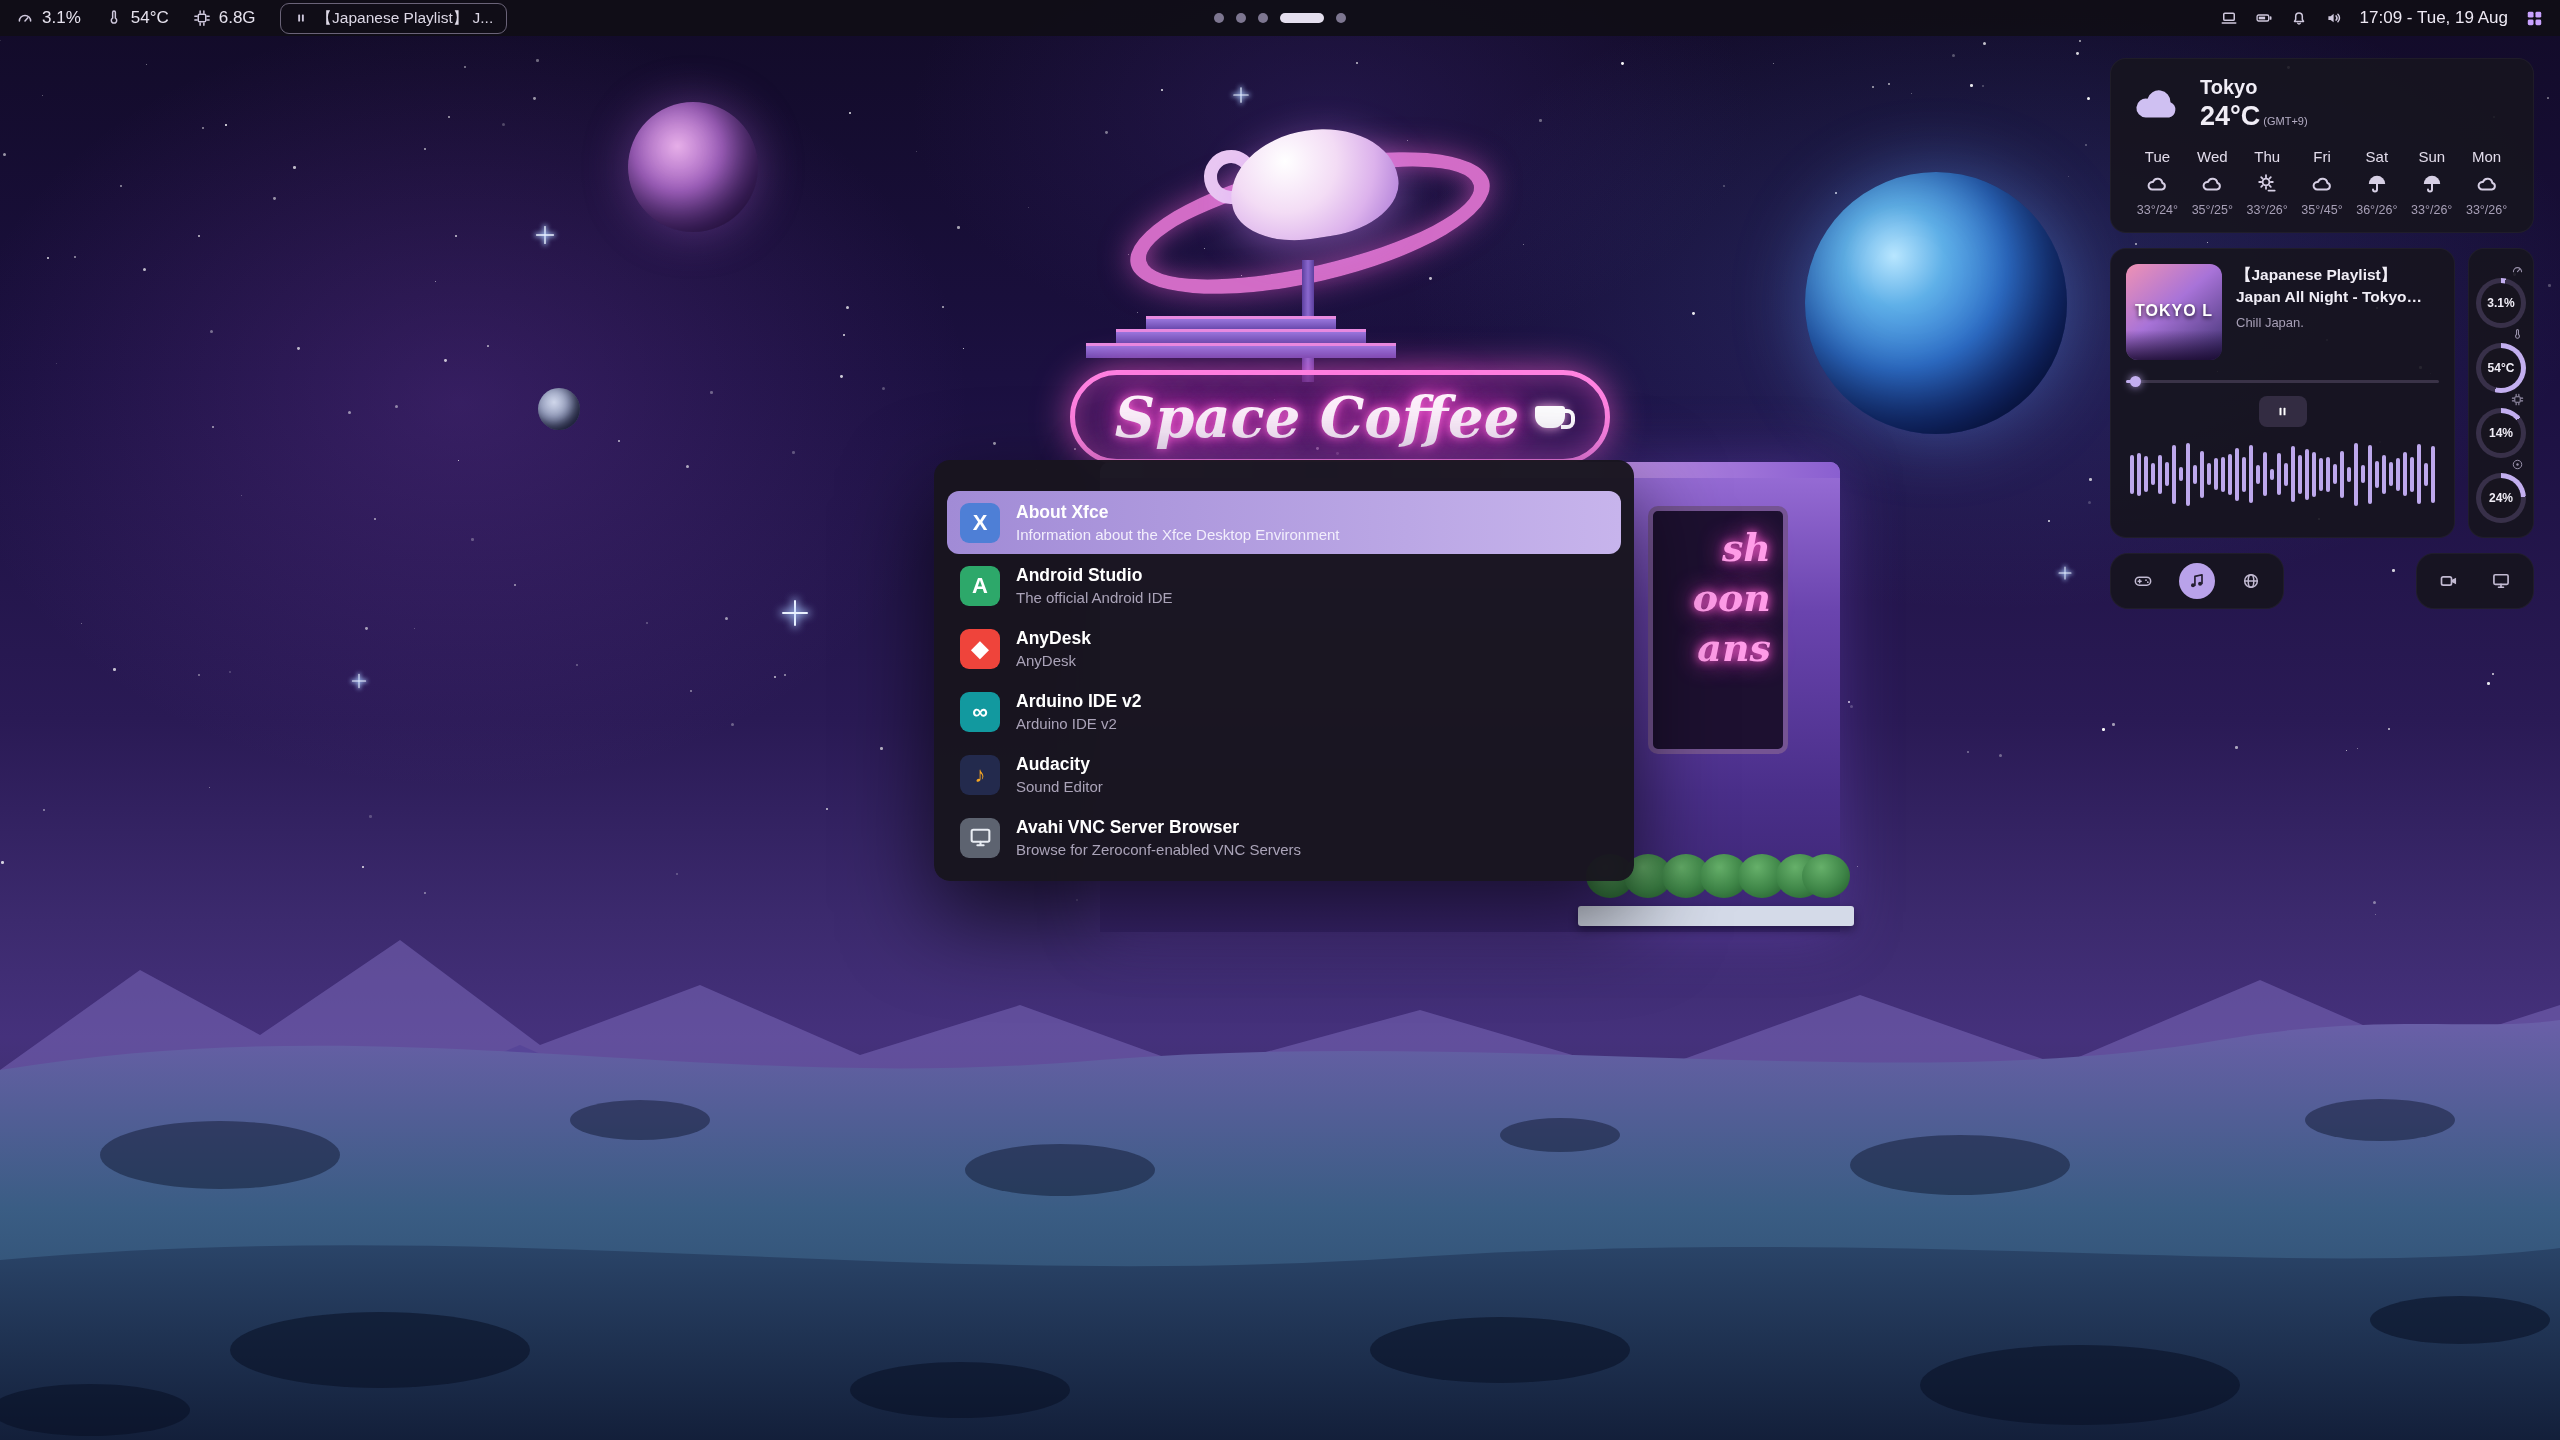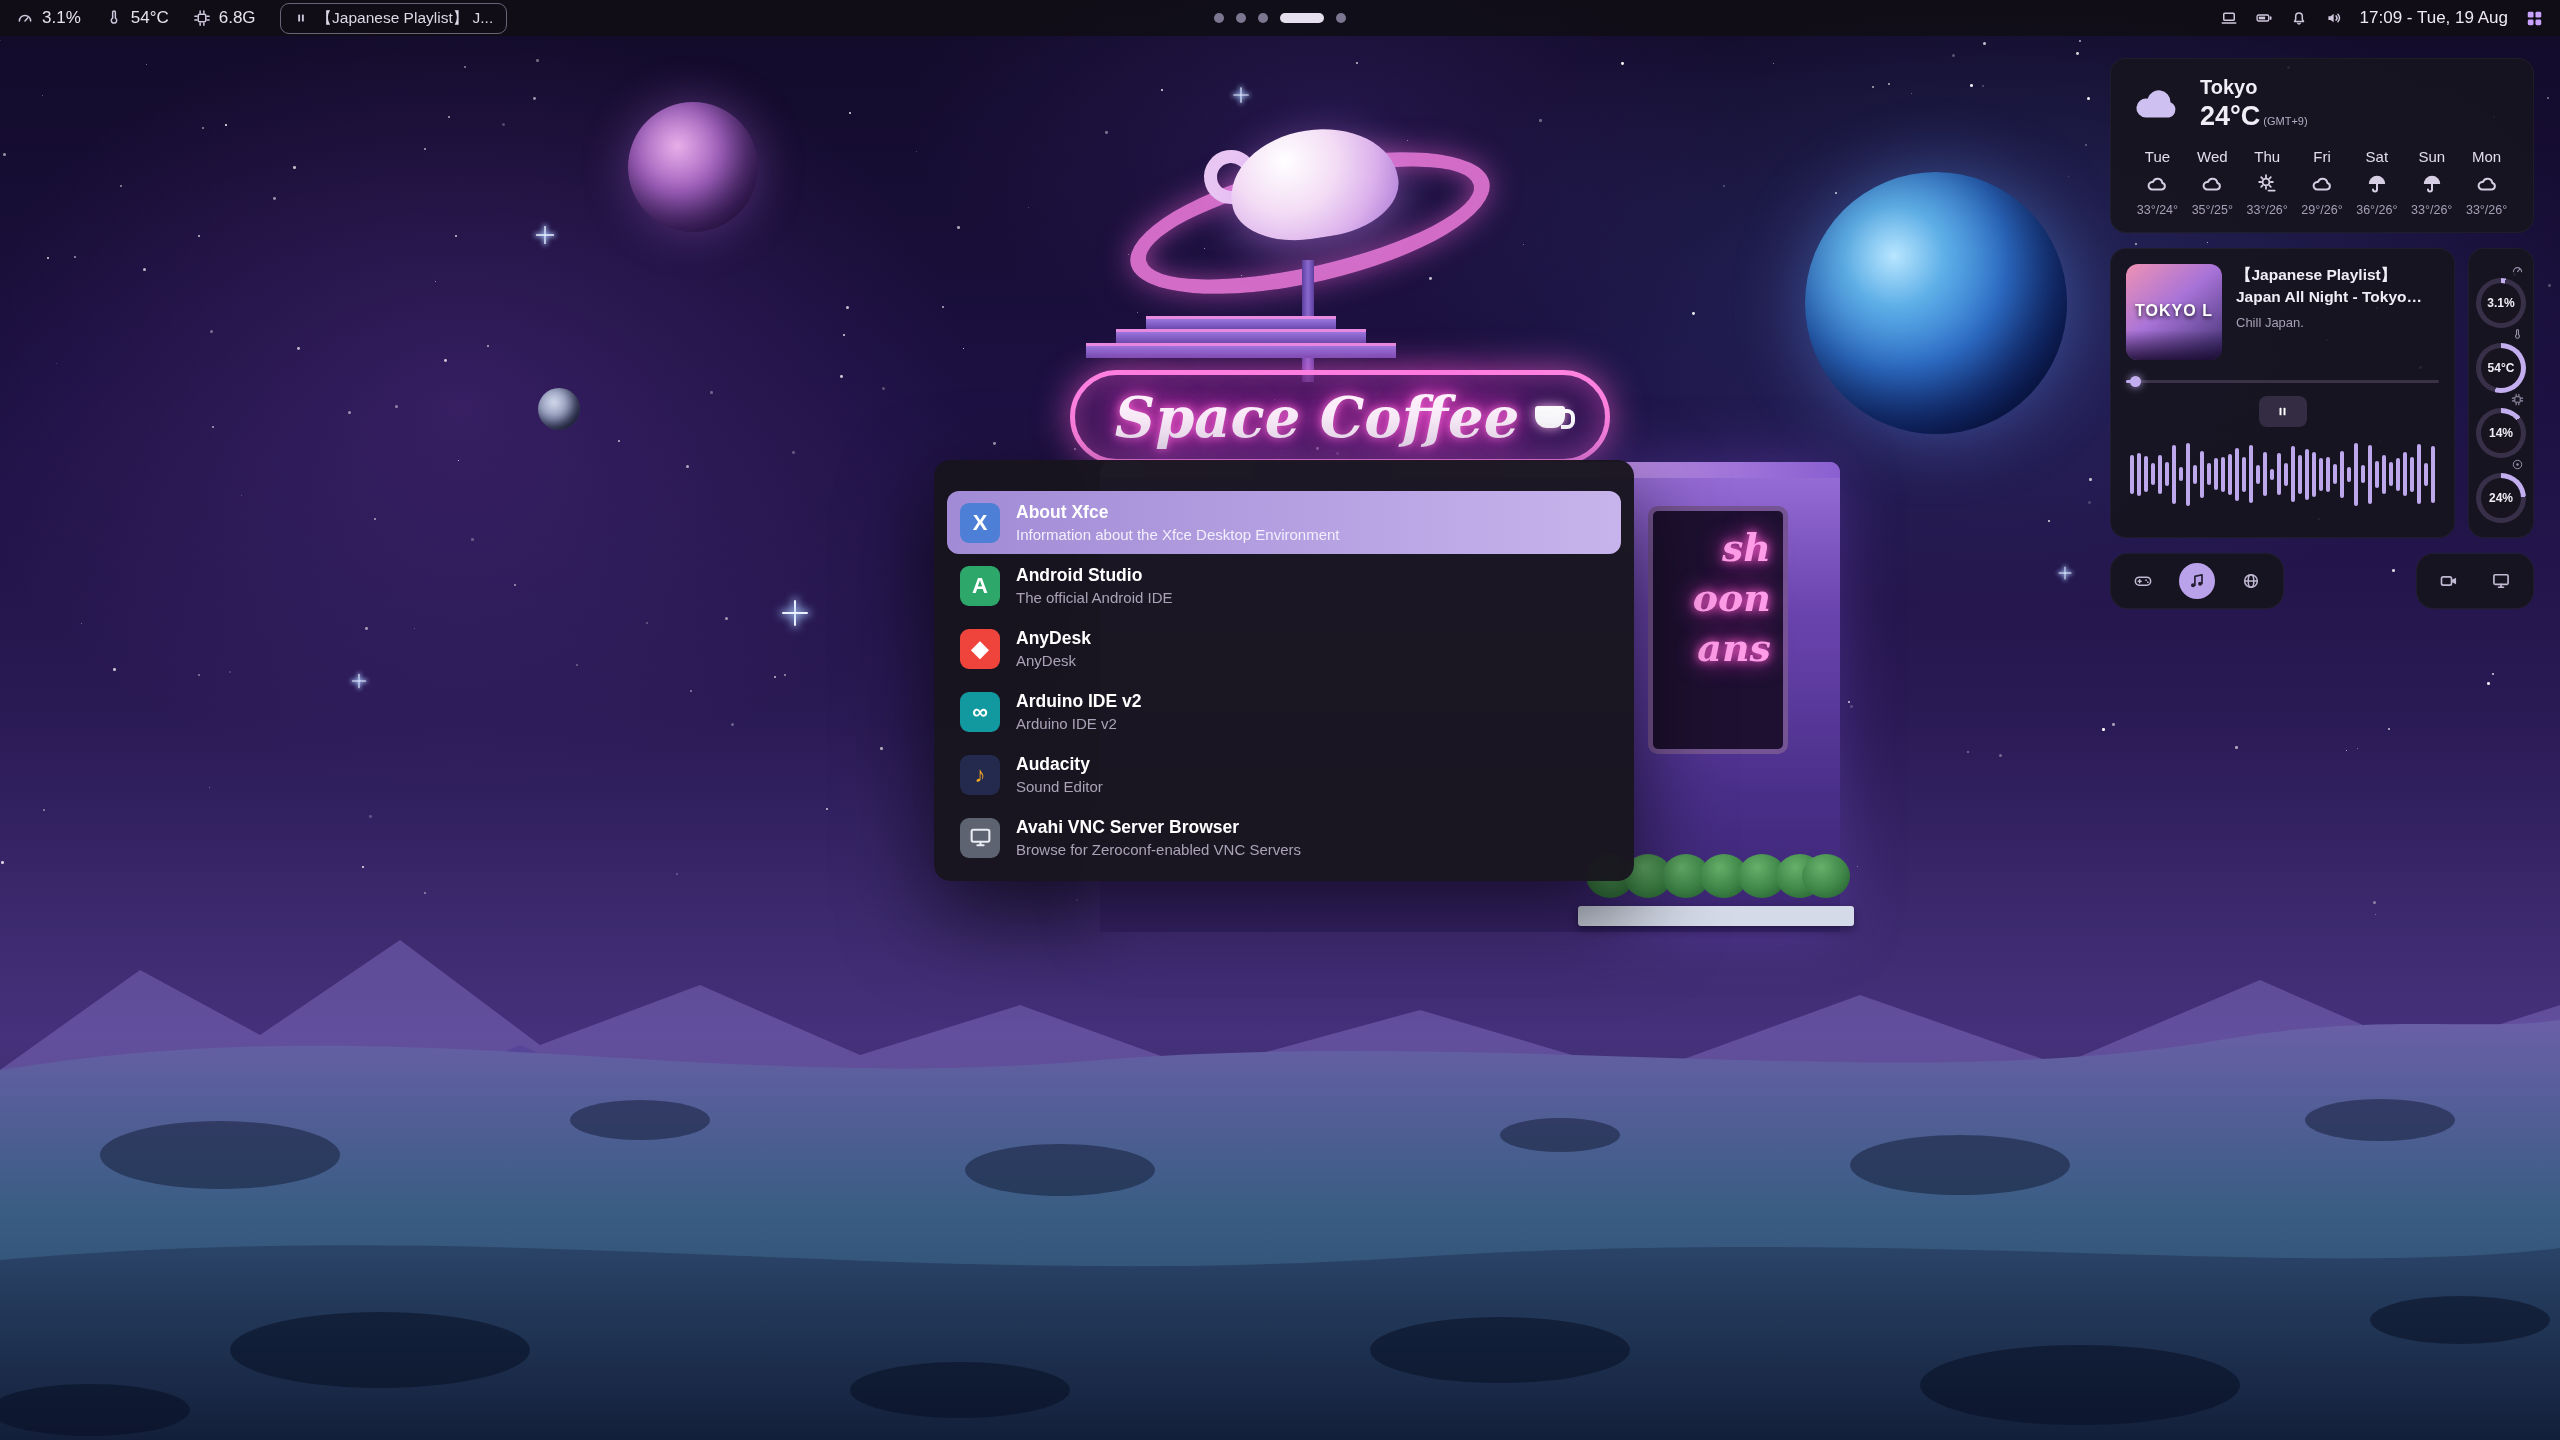--- a/index.html
+++ b/index.html
@@ -702,21 +702,21 @@
           <svg>
             <use href="#i-sun"></use>
           </svg>
           <div class="fc-temps">33°/26°</div>
         </div>
         <div class="fc-col">
           <div class="fc-day">Fri</div>
           <svg>
             <use href="#i-cloud"></use>
           </svg>
-          <div class="fc-temps">29°/26°</div>
+          <div class="fc-temps">35°/45°</div>
         </div>
         <div class="fc-col">
           <div class="fc-day">Sat</div>
           <svg>
             <use href="#i-umbrella"></use>
           </svg>
           <div class="fc-temps">36°/26°</div>
         </div>
         <div class="fc-col">
           <div class="fc-day">Sun</div>

